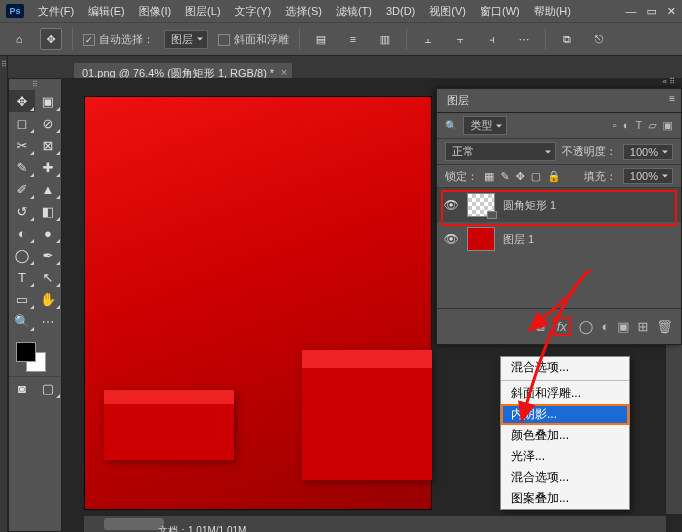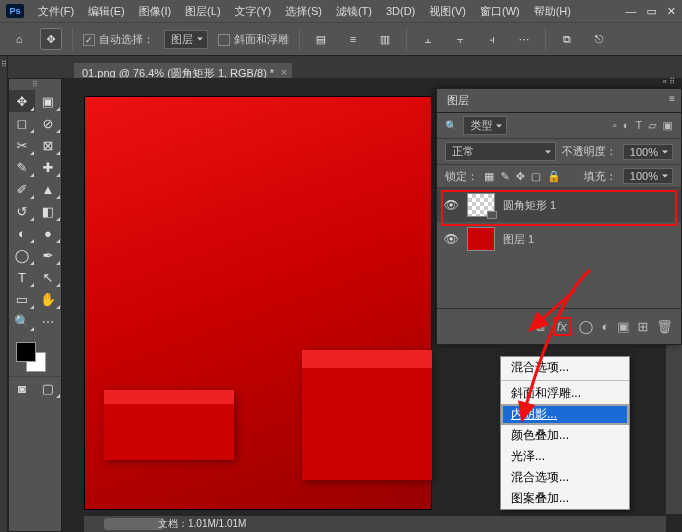--- a/index.html
+++ b/index.html
@@ -29,41 +29,41 @@
   .swatches { margin-top:6px; position:relative; height:34px; }
   .sw-fg { position:absolute; left:7px; top:4px; width:20px; height:20px; background:#000; border:1px solid #999; }
   .sw-bg { position:absolute; left:17px; top:14px; width:20px; height:20px; background:#fff; border:1px solid #999; }
   .canvas-wrap { position:absolute; left:62px; top:78px; right:0; bottom:0; background:#262626; }
   .canvas { position:absolute; left:22px; top:18px; width:348px; height:414px; background:linear-gradient(160deg,#e11 0%,#c00 45%,#900 100%); box-shadow:0 0 0 1px #000 inset; }
   .box1 { position:absolute; left:20px; bottom:50px; width:130px; height:70px; background:#c00; border-top:14px solid #e22; box-shadow:2px 2px 8px rgba(0,0,0,.4); }
   .box2 { position:absolute; right:0; bottom:30px; width:130px; height:130px; background:#c00; border-top:18px solid #e22; box-shadow:2px 2px 8px rgba(0,0,0,.4); }
   .scroll-v { position:absolute; right:0; top:18px; width:16px; bottom:18px; background:#444; }
   .scroll-h { position:absolute; left:22px; bottom:0; right:16px; height:16px; background:#444; }
   .scroll-h .thumb { position:absolute; left:20px; top:2px; width:60px; height:12px; background:#666; border-radius:3px; }
-  .docinfo { position:absolute; left:90px; bottom:0; height:16px; color:#ddd; font-size:10px; padding:1px 6px; }
+  .docinfo { position:absolute; left:90px; bottom:0; height:16px; color:#ddd; font-size:10px; padding:8px 6px; }
   .panel-dock { position:absolute; right:0; top:88px; width:246px; background:#535353; border:1px solid #222; box-shadow:-2px 0 6px rgba(0,0,0,.5); }
   .panel-tabs { height:24px; display:flex; align-items:center; border-bottom:1px solid #222; }
   .panel-tabs .chev { position:absolute; right:6px; top:4px; color:#ccc; font-size:10px; }
   .panel-dock .dotsr { position:absolute; right:6px; top:-12px; color:#aaa; font-size:8px; }
   .panel-tabs .t { padding:4px 10px; background:#535353; color:#ddd; }
   .panel-row { display:flex; align-items:center; padding:3px 8px; gap:6px; border-bottom:1px solid #3a3a3a; }
   .mini-icons { margin-left:auto; display:flex; gap:6px; color:#bbb; }
   .layer-row { display:flex; align-items:center; height:34px; padding:0 6px; gap:8px; }
   .layer-row.active { background:#454545; }
   .eye { font-size:12px; color:#ddd; width:16px; text-align:center; }
   .thumb2 { width:28px; height:24px; border:1px solid #888; position:relative; }
   .thumb2.trans { background:repeating-conic-gradient(#ccc 0 25%,#fff 0 50%) 0 0/8px 8px; }
   .thumb2 .mini { position:absolute; right:-3px; bottom:-3px; width:10px; height:8px; border:1px solid #888; background:#555; }
   .thumb2.red { background:#c00; }
   .layer-hl { border:2px solid #e11; position:absolute; }
   .panel-bottom { display:flex; align-items:center; justify-content:flex-end; gap:8px; padding:4px 8px; height:36px; border-top:1px solid #333; color:#bbb; font-size:13px; }
   .fx-hl { border:2px solid #e11; }
   .ctx-menu { position:absolute; background:#f4f4f4; color:#000; border:1px solid #888; width:130px; box-shadow:2px 2px 6px rgba(0,0,0,.5); font-size:12px; }
   .ctx-menu div { padding:2px 10px; white-space:nowrap; }
-  .ctx-menu div.hi { background:#1a6bd8; color:#fff; border:2px solid #a3a3a3; padding:0 8px;text-decoration:underline; }
+  .ctx-menu div.hi { background:#1a6bd8; color:#fff; border:2px solid #f97316; padding:0 8px; }
   .arrow-svg { position:absolute; pointer-events:none; }
 </style>
 </head>
 <body>
 
 <div class="menubar">
   <div class="ps-logo">Ps</div>
   <span>文件(F)</span>
   <span>编辑(E)</span>
   <span>图像(I)</span>

